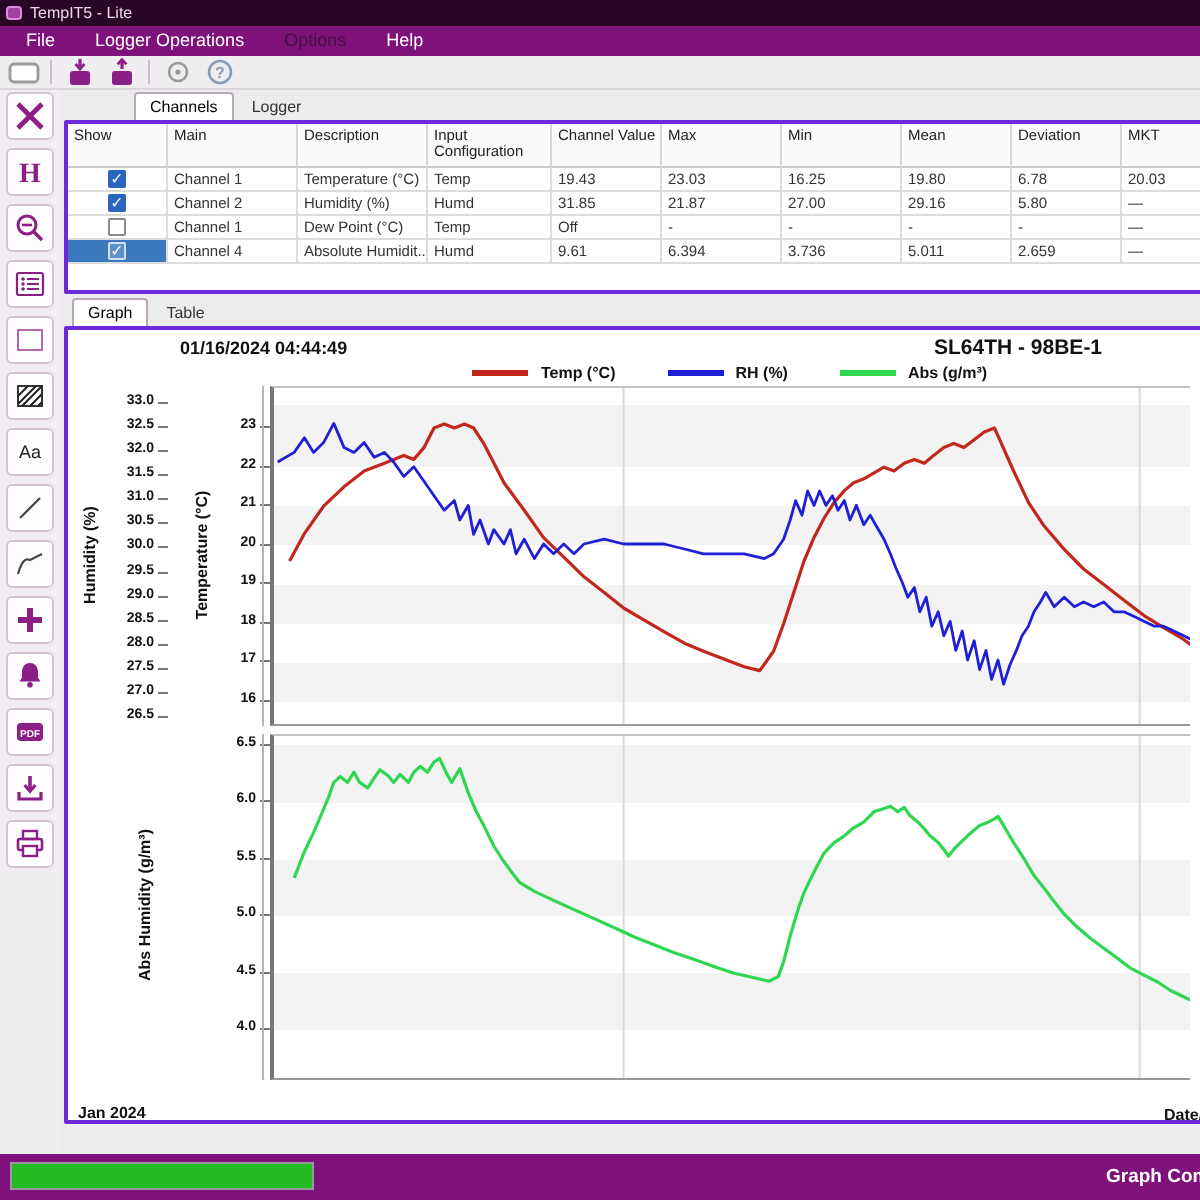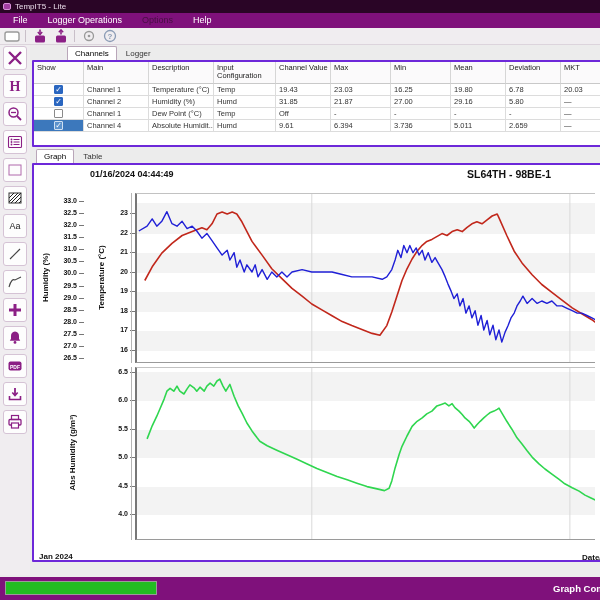--- a/index.html
+++ b/index.html
@@ -295,20 +295,34 @@
   </div>
 
   <div class="tabsrow" style="top:104px;" id="graph-tabs">
       <div class="tab active">Graph</div>
       <div class="tab">Table</div>
     </div>
 
   <div class="panel graph-panel">
     <div class="gp-ts">01/16/2024 04:44:49</div>
     <div class="gp-title">SL64TH - 98BE-1</div>
+    <div class="legend" id="legend">
+        <div class="litem">
+          <div class="lswatch" style="background: rgb(193, 39, 27);"></div>
+          <div class="llabel">Temp (°C)</div>
+        </div>
+        <div class="litem">
+          <div class="lswatch" style="background: rgb(31, 31, 214);"></div>
+          <div class="llabel">RH (%)</div>
+        </div>
+        <div class="litem">
+          <div class="lswatch" style="background: rgb(47, 214, 79);"></div>
+          <div class="llabel">Abs (g/m³)</div>
+        </div>
+      </div>
 
     <div class="vlabel" id="hum-label">Humidity (%)</div>
     <div class="vlabel" id="temp-label">Temperature (°C)</div>
     <div class="vlabel" id="abs-label">Abs Humidity (g/m³)</div>
 
     <div class="ticks" id="hum-ticks">
         <span class="tl" style="top: 4px;">33.0</span>
         <span class="tm" style="top: 8px;"></span>
         <span class="tl" style="top: 16.0769px;">32.5</span>
         <span class="tm" style="top: 20.0769px;"></span>

